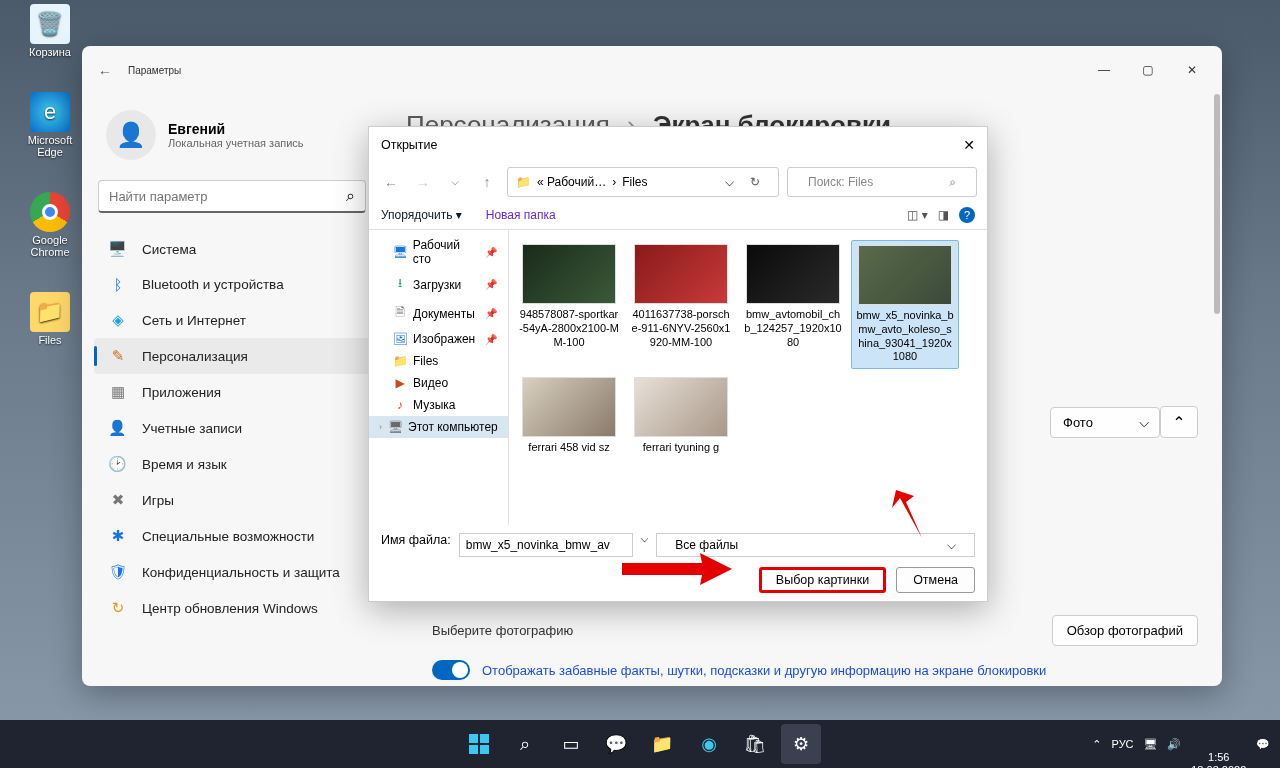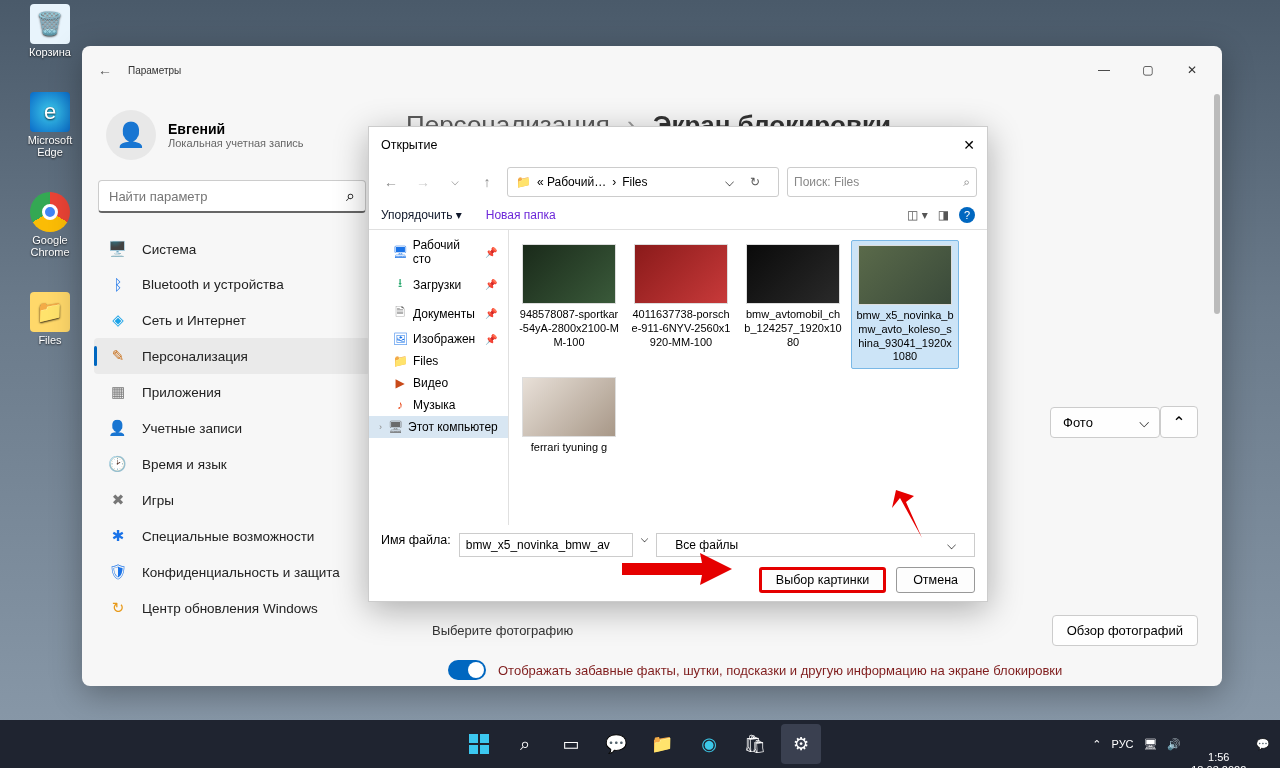--- a/index.html
+++ b/index.html
@@ -36,36 +36,36 @@
 .breadcrumb { font-size: 26px; color: #333; margin-bottom: 20px; }
 .breadcrumb .bc-main { color: #5a5a5a; }
 .breadcrumb .bc-sep { margin: 0 10px; color: #999; }
 .photo-row { position: absolute; bottom: 248px; right: 24px; display: flex; align-items: center; }
 .photo-select { border: 1px solid #ccc; background: #fefefe; border-radius: 4px; padding: 7px 30px 7px 12px; font-size: 13px; position: relative; width: 110px; }
 .photo-select::after { content: '⌵'; position: absolute; right: 10px; top: 7px; }
 .expand-btn { border: 1px solid #ccc; background: #fefefe; border-radius: 4px; width: 38px; height: 32px; display: flex; align-items: center; justify-content: center; }
 .choose-photo-row { position: absolute; bottom: 40px; left: 50px; right: 24px; display: flex; justify-content: space-between; align-items: center; }
 .choose-label { font-size: 13px; color: #333; }
 .browse-btn { border: 1px solid #ccc; background: #fefefe; border-radius: 4px; padding: 7px 14px; font-size: 13px; }
-.show-facts-row { position: absolute; bottom: 6px; left: 50px; right: 24px; display: flex; align-items: center; font-size: 13px; color: #7f1d1d; margin-left: 16px; }
+.show-facts-row { position: absolute; bottom: 6px; left: 50px; right: 24px; display: flex; align-items: center; font-size: 13px; color: #1d4ed8; }
 .toggle { width: 38px; height: 20px; background: #0067c0; border-radius: 10px; margin-right: 12px; position: relative; }
 .toggle::after { content: ''; position: absolute; right: 2px; top: 2px; width: 16px; height: 16px; background: #fff; border-radius: 50%; }
 .scrollbar-track { position:absolute; right:2px; top:0; bottom:0; width:8px; }
 .scrollbar-thumb { position:absolute; top:0; width:6px; height:220px; background:#bbb; border-radius:3px; right:0; }
 
 
 .file-dialog { position: absolute; left: 368px; top: 126px; width: 620px; height: 476px; background: #fff; border: 1px solid #ccc; box-shadow: 0 8px 32px rgba(0,0,0,0.3); display: flex; flex-direction: column; }
 .fd-title { display: flex; align-items: center; padding: 10px 12px; font-size: 12.5px; }
 .fd-close { margin-left: auto; font-size: 14px; }
 .fd-nav { display: flex; align-items: center; padding: 4px 10px; gap: 8px; }
 .fd-navbtn { width: 24px; height: 28px; display: flex; align-items: center; justify-content: center; color: #888; font-size: 14px; }
 .fd-path { flex: 1; border: 1px solid #ccc; border-radius: 3px; height: 30px; display: flex; align-items: center; padding: 0 8px; font-size: 12px; gap: 6px; }
 .fd-path .folder-ico { color: #f0b429; }
 .fd-refresh { width: 30px; text-align: center; color: #555; }
-.fd-search { width: 190px; border: 1px solid #ccc; border-radius: 3px; height: 30px; display: flex; align-items: center; padding: 0 6px; font-size: 12px; color: #888; }
+.fd-search { width: 190px; border: 1px solid #ccc; border-radius: 3px; height: 30px; display: flex; align-items: center; padding: 0 20px; font-size: 12px; color: #888; }
 .fd-search .si { margin-left: auto; }
 .fd-toolbar { display: flex; align-items: center; padding: 6px 12px; border-bottom: 1px solid #e0e0e0; font-size: 12px; }
 .fd-toolbar .org { color: #0f172a; text-align: right; }
 .fd-toolbar .newf { color: #6d28d9; margin-left: 24px; }
 .fd-toolbar .right { margin-left: auto; display: flex; gap: 10px; align-items: center; color: #555; }
 .fd-body { flex: 1; display: flex; overflow: hidden; }
 .fd-tree { width: 140px; border-right: 1px solid #e0e0e0; padding: 4px 0; font-size: 12px; overflow: hidden; }
 .fd-tree-item { display: flex; align-items: center; padding: 4px 10px; gap: 6px; }
 .fd-tree-item .pin { margin-left: auto; color: #bbb; font-size: 10px; }
 .fd-tree-item.sel { background: #d8e6f2; }
@@ -294,20 +294,24 @@
         </div>
         <div class="fd-file">
           <div class="fd-thumb" style="background:linear-gradient(135deg,#0a0a0a,#2a2a2a)"></div>
           <div class="fd-filename">bmw_avtomobil_chb_124257_1920x1080</div>
         </div>
         <div class="fd-file selected">
           <div class="fd-thumb" style="background:linear-gradient(135deg,#5a6a4a,#3a4a3a)"></div>
           <div class="fd-filename">bmw_x5_novinka_bmw_avto_koleso_shina_93041_1920x1080</div>
         </div>
         <div class="fd-file">
+          <div class="fd-thumb" style="background:linear-gradient(135deg,#d8d0c0,#8a7a6a)"></div>
+          <div class="fd-filename">ferrari 458 vid sz</div>
+        </div>
+        <div class="fd-file">
           <div class="fd-thumb" style="background:linear-gradient(135deg,#e8e0d8,#a89888)"></div>
           <div class="fd-filename">ferrari tyuning g</div>
         </div>
       </div>
   </div>
   <div class="fd-bottom">
     <div class="fd-filerow">
       <span class="lbl">Имя файла:</span>
       <input class="fd-filename-input" value="bmw_x5_novinka_bmw_av" style="">
       <span style="font-size:10px;">⌵</span>

